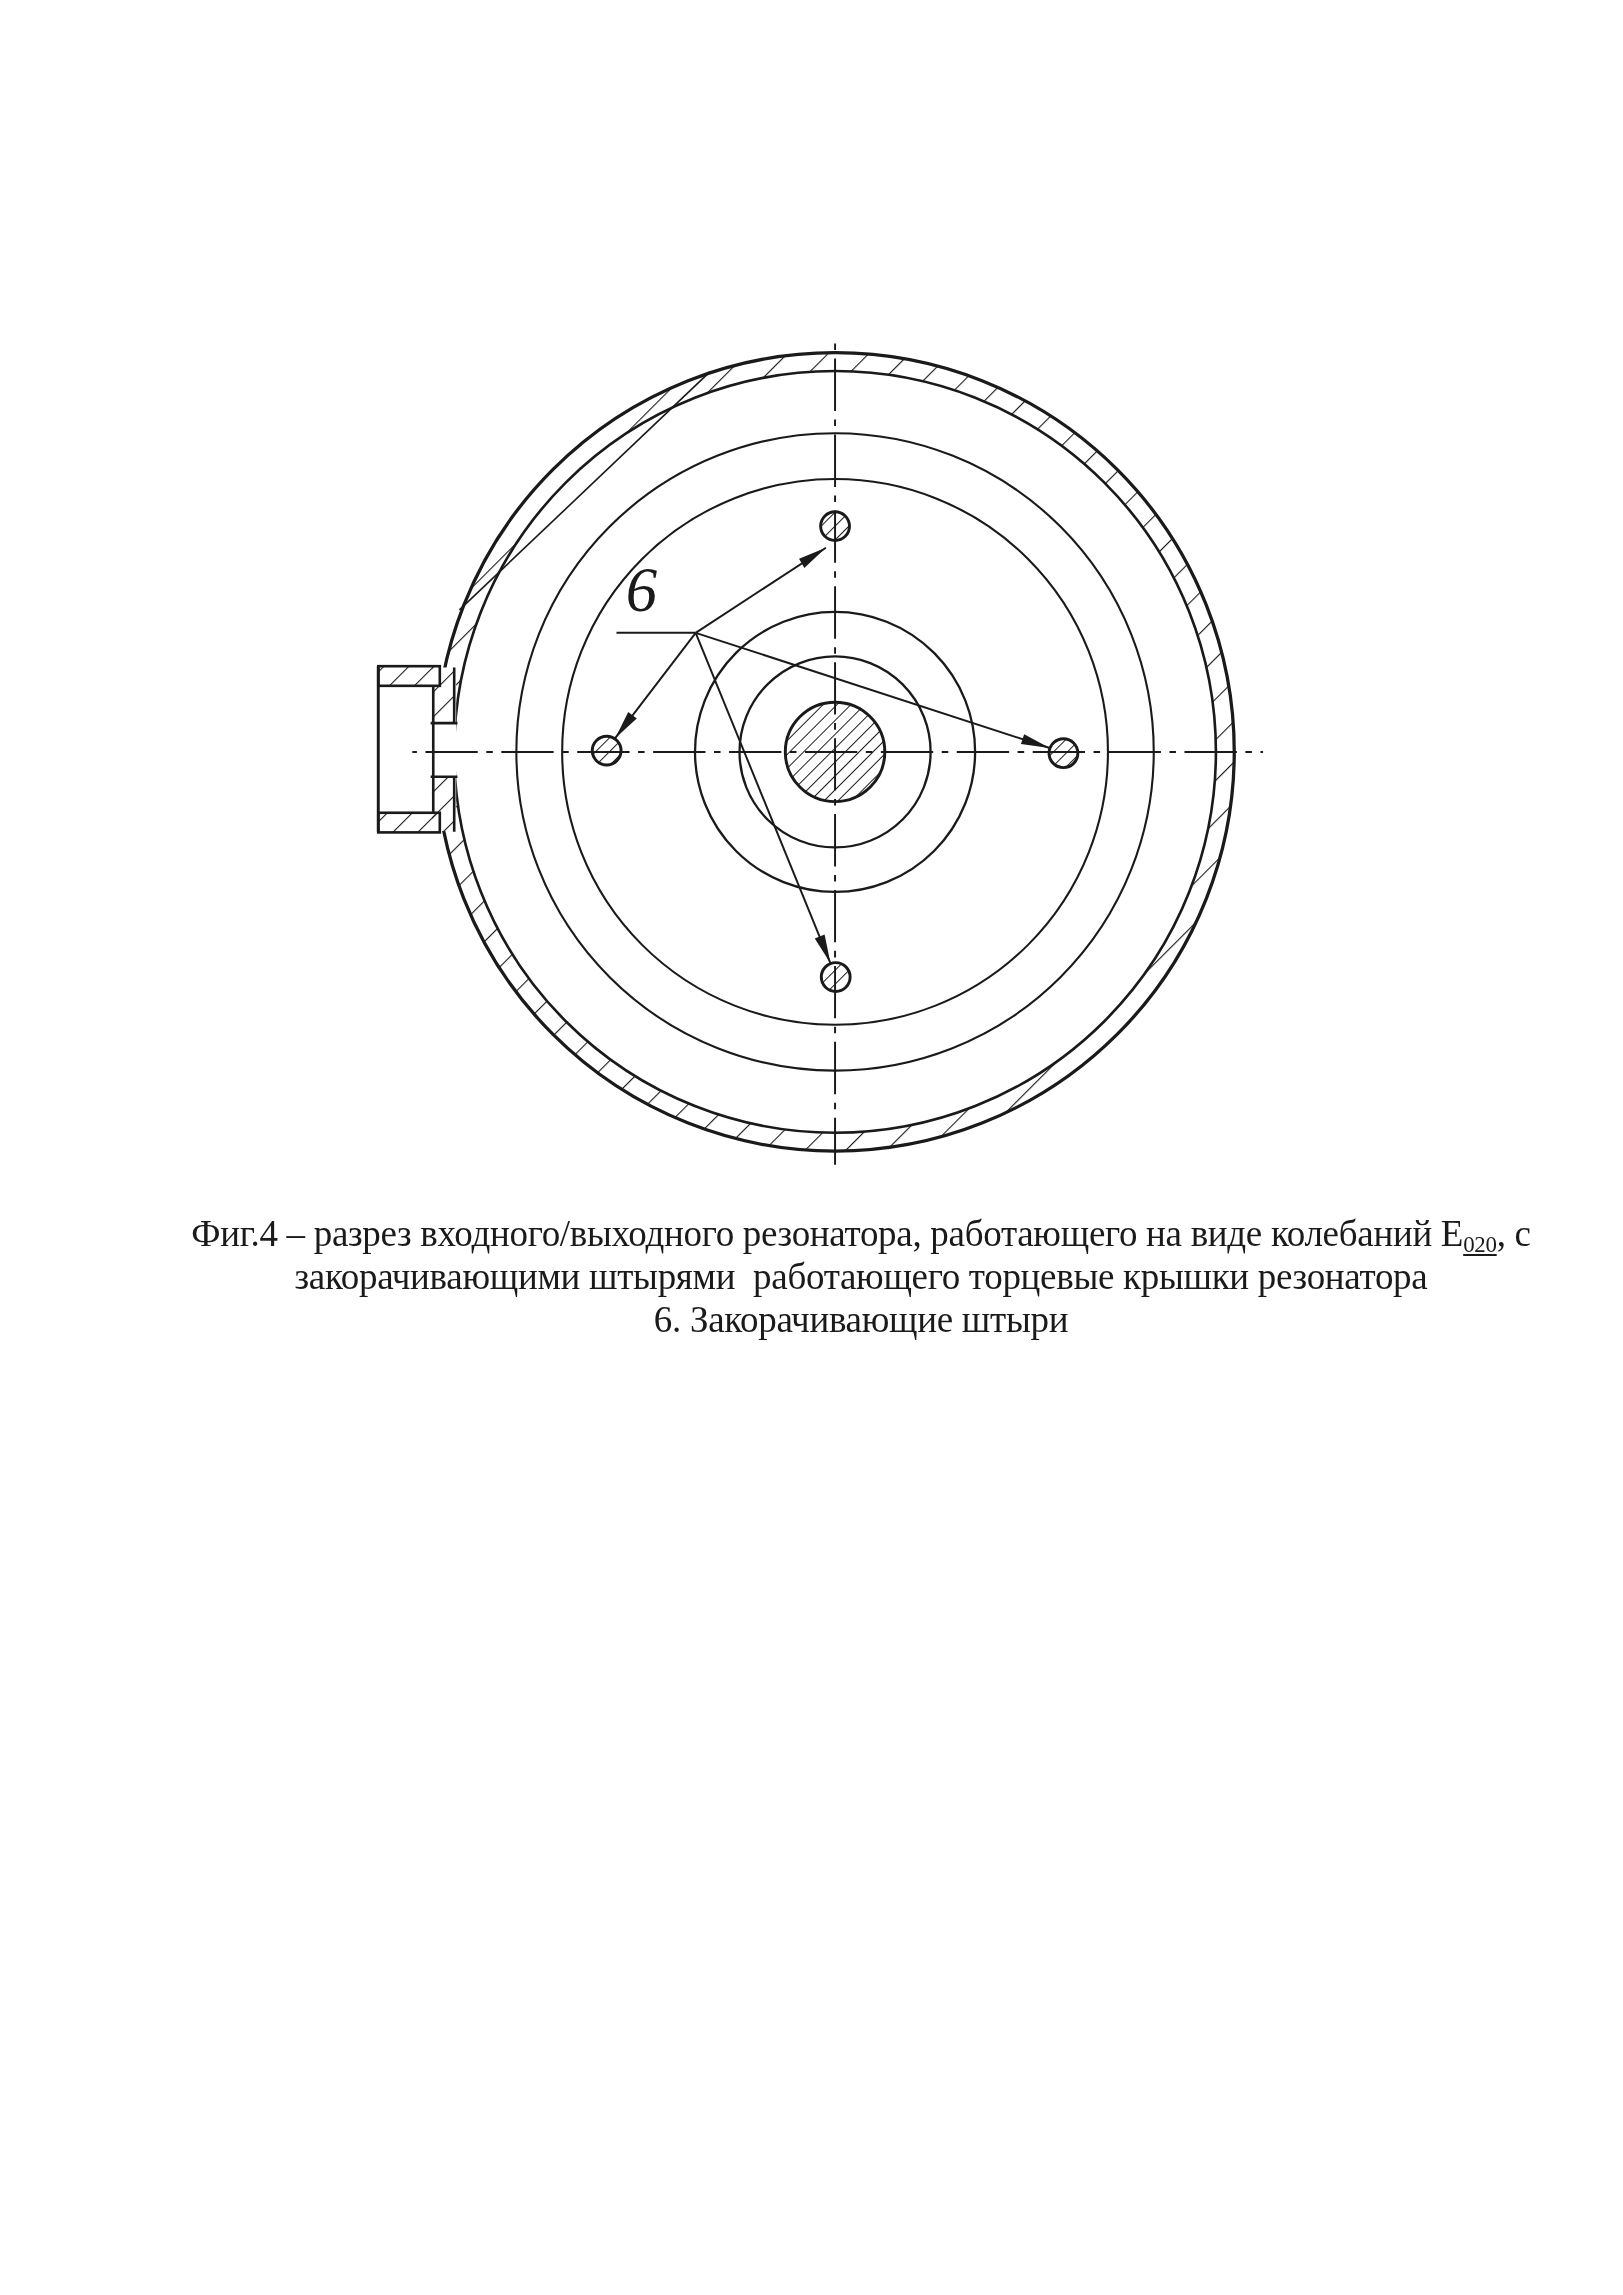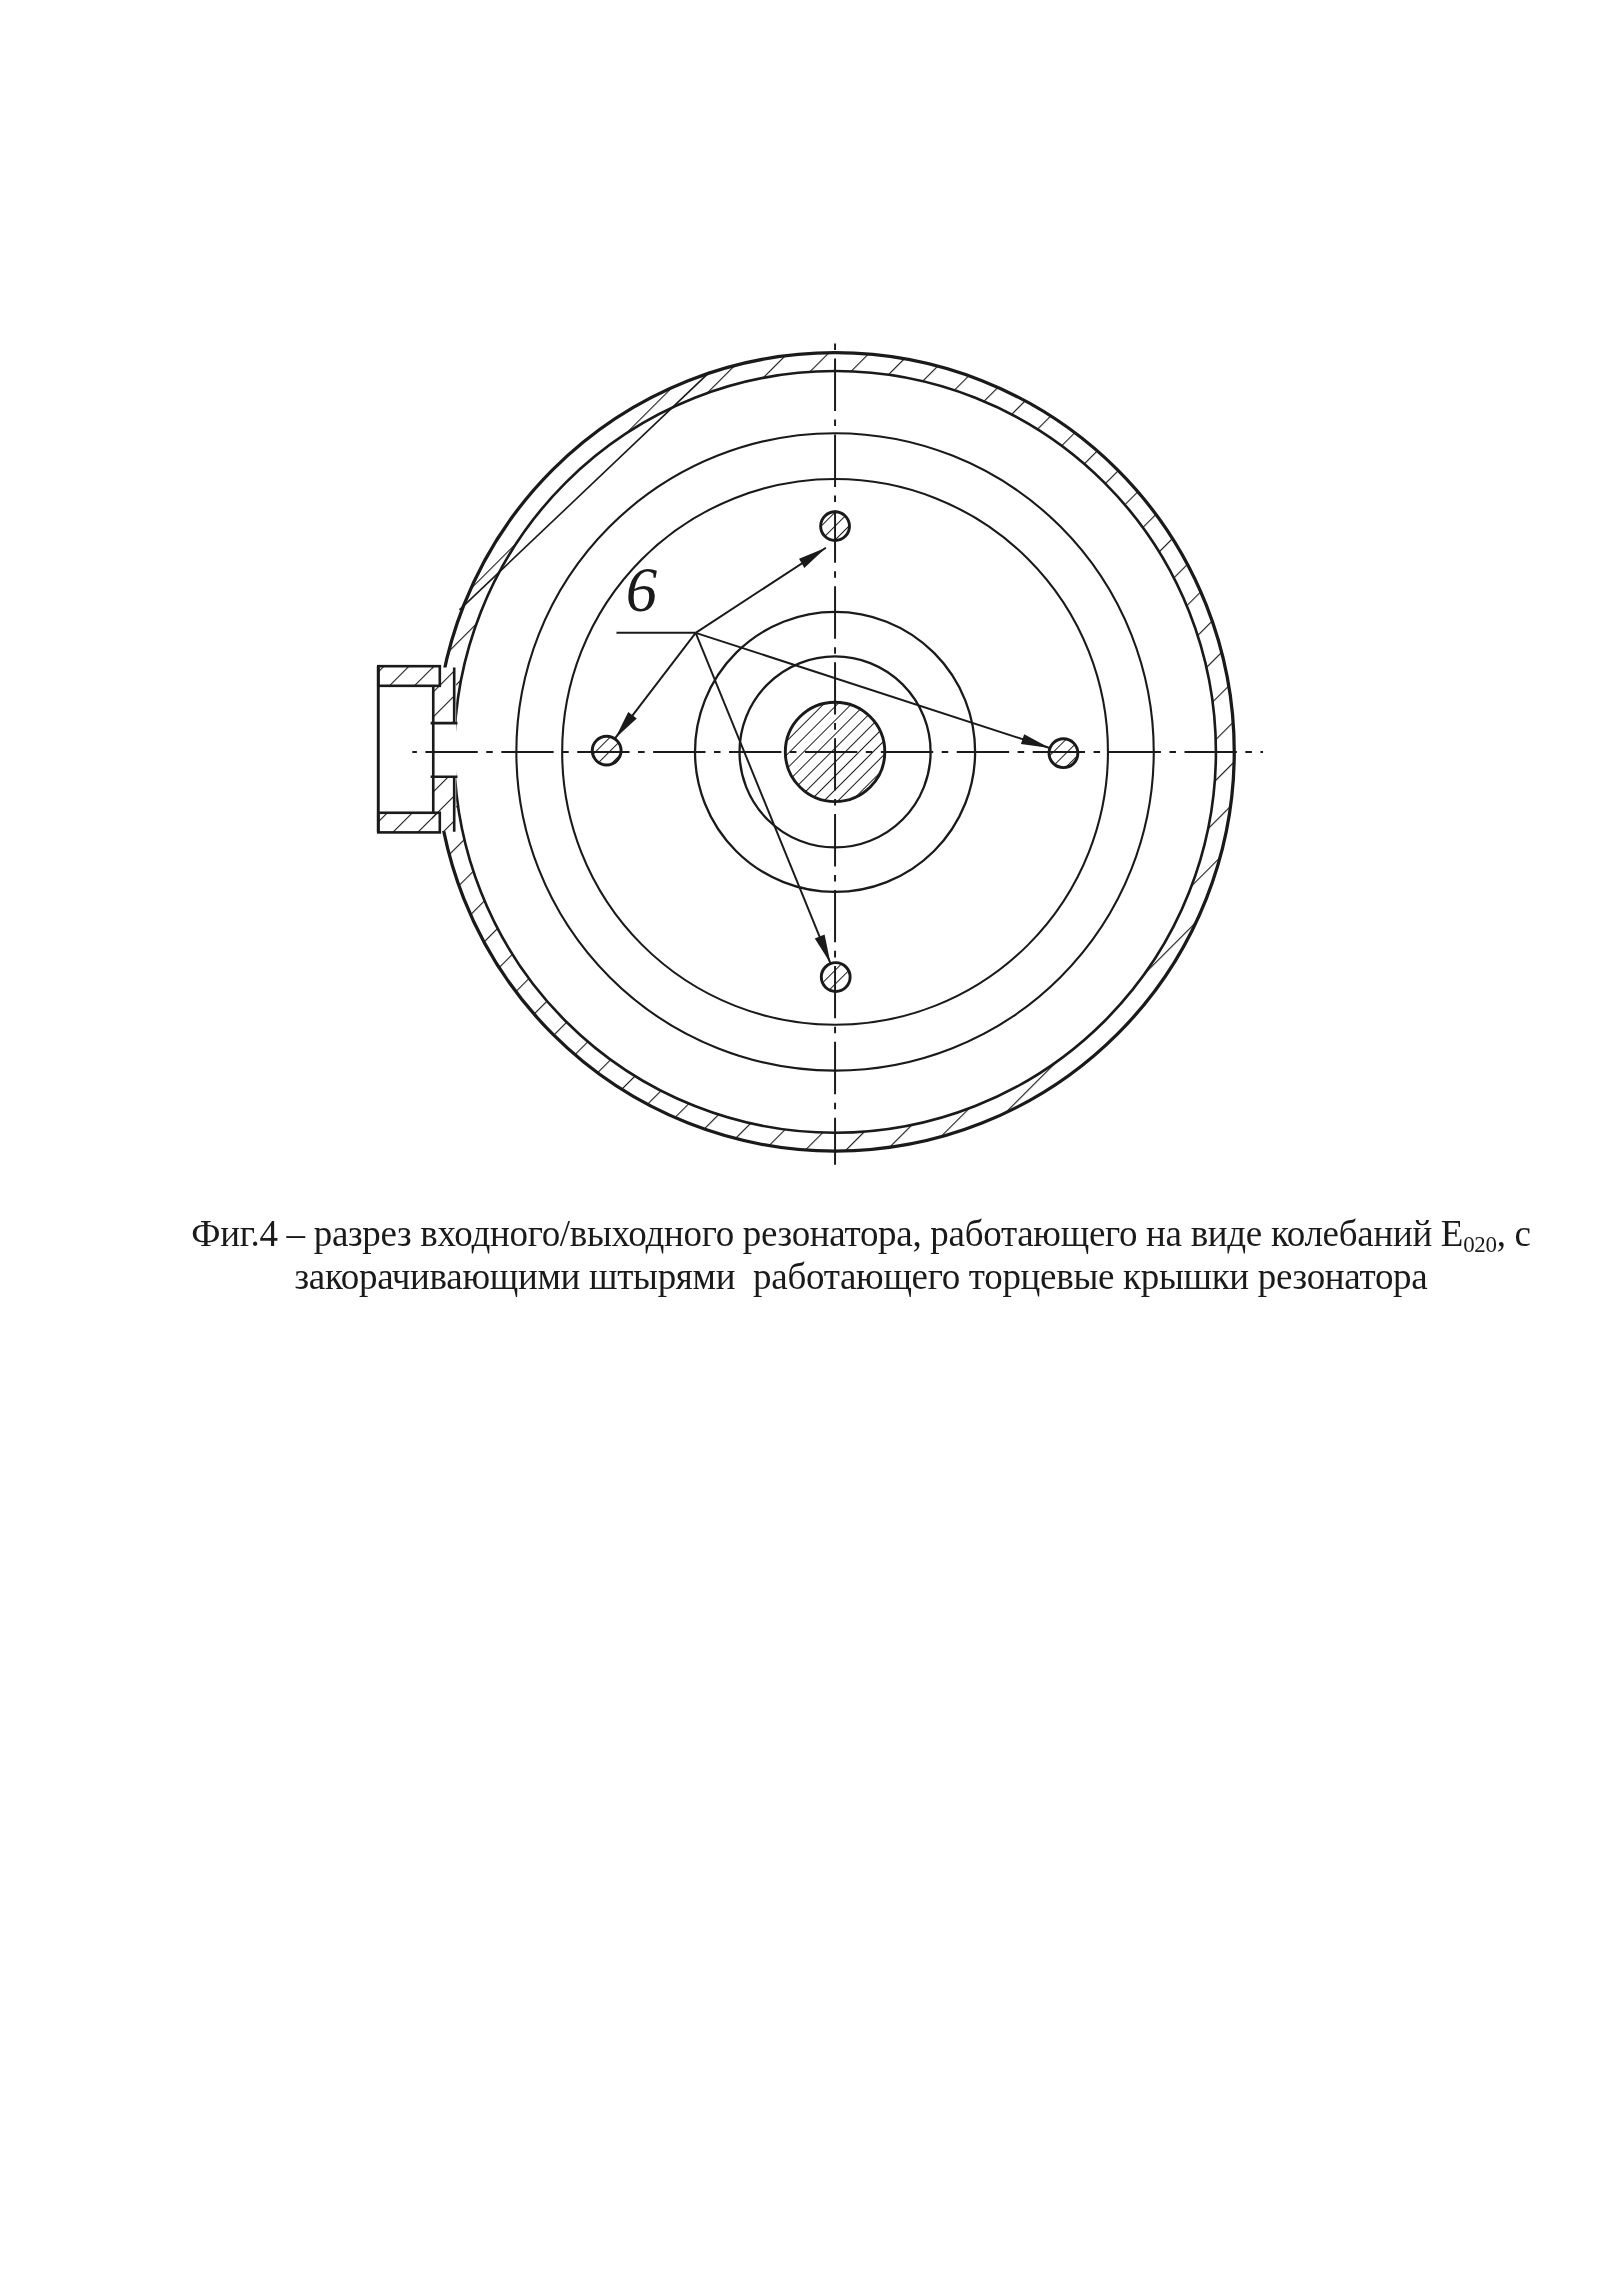--- a/index.html
+++ b/index.html
@@ -26,20 +26,21 @@
     color: #1a1a1a;
     font-size: 37px;
     line-height: 43px;
     letter-spacing: -0.3px;
   }
   .cap-line { white-space: pre-wrap; }
   .cap-line sub {
     font-size: 0.62em;
     line-height: 0;
     vertical-align: -0.28em;
+    text-decoration: underline;
   }
 </style>
 </head>
 <body>
 
 <div class="page">
 
   <svg class="drawing-svg" viewBox="0 0 2480 3507" xmlns="http://www.w3.org/2000/svg">
     <defs>
       <pattern id="hatchWide" width="44" height="44" patternUnits="userSpaceOnUse" patternTransform="rotate(45)">
@@ -102,16 +103,17 @@
       <polygon points="1604,1143 1560,1137 1565,1122"></polygon>
       <polygon points="1269,1472 1245,1434 1260,1428"></polygon>
     </g>
 
     <text x="956" y="934" font-size="96" font-style="italic" font-family="Liberation Serif, DejaVu Serif, serif" fill="#1a1a1a">6</text>
   </svg>
 
   <div class="caption">
     <div class="cap-line"><span>Фиг.4 – разрез входного/выходного резонатора, работающего на виде колебаний Е</span><sub>020</sub><span>, с</span></div>
     <div class="cap-line">закорачивающими штырями  работающего торцевые крышки резонатора</div>
+    <div class="cap-line">6. Закорачивающие штыри</div>
   </div>
 
 </div>
 
 
 </body></html>

